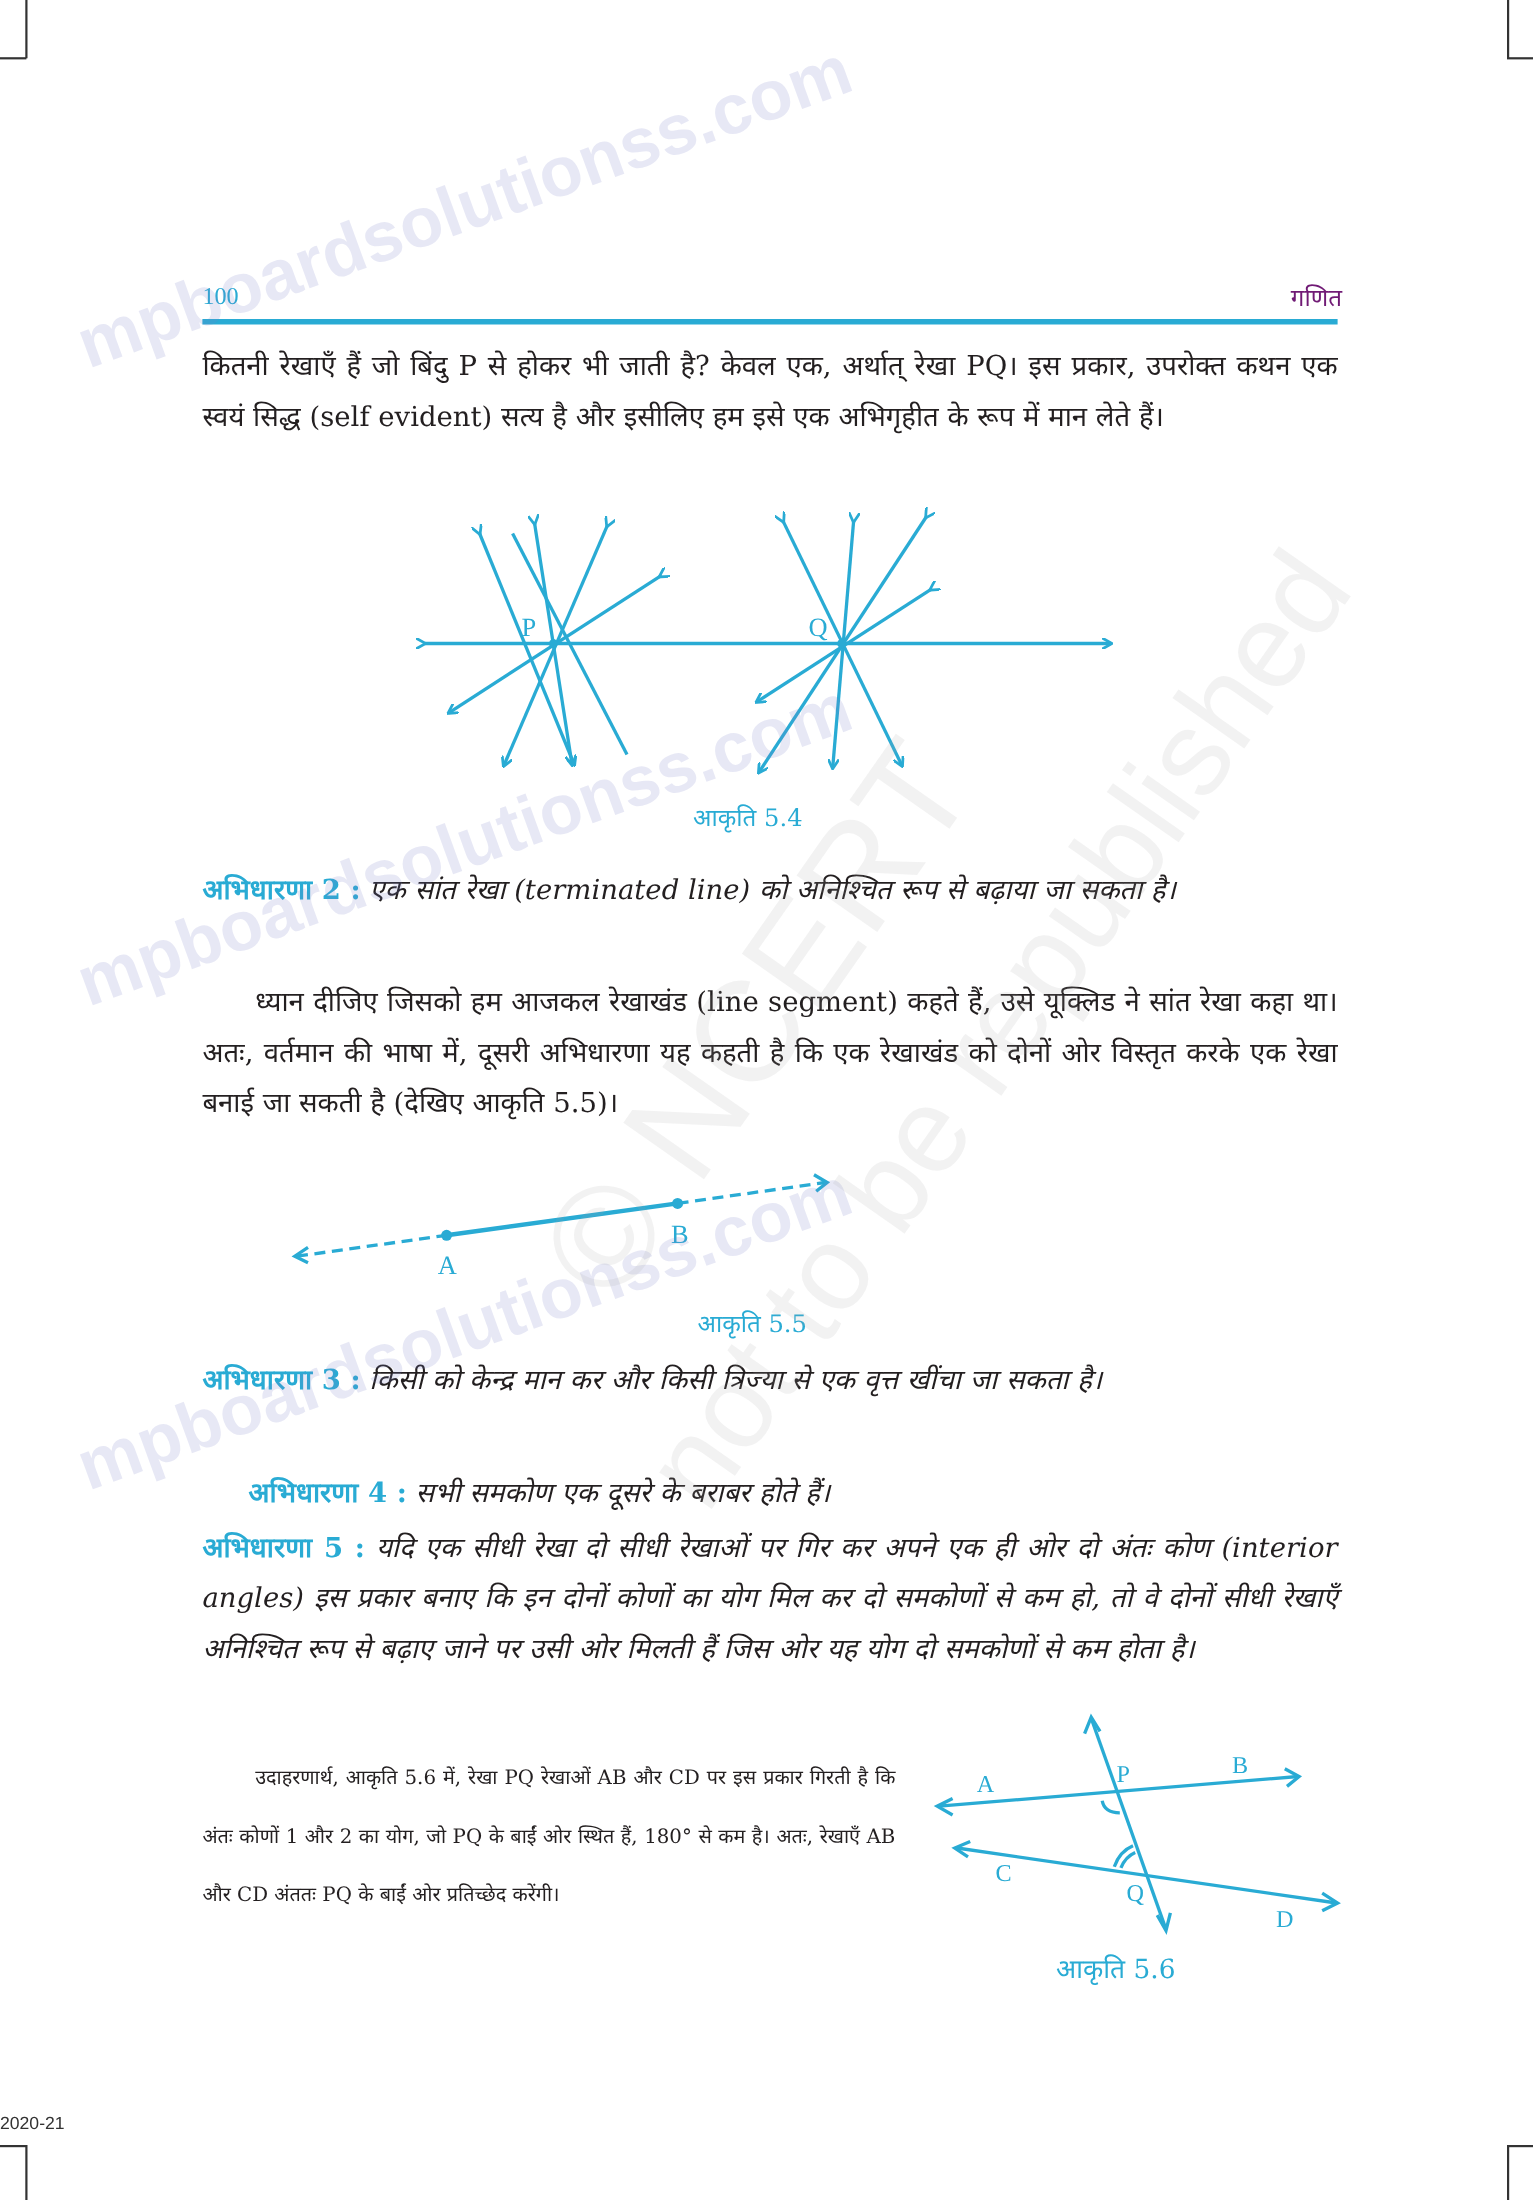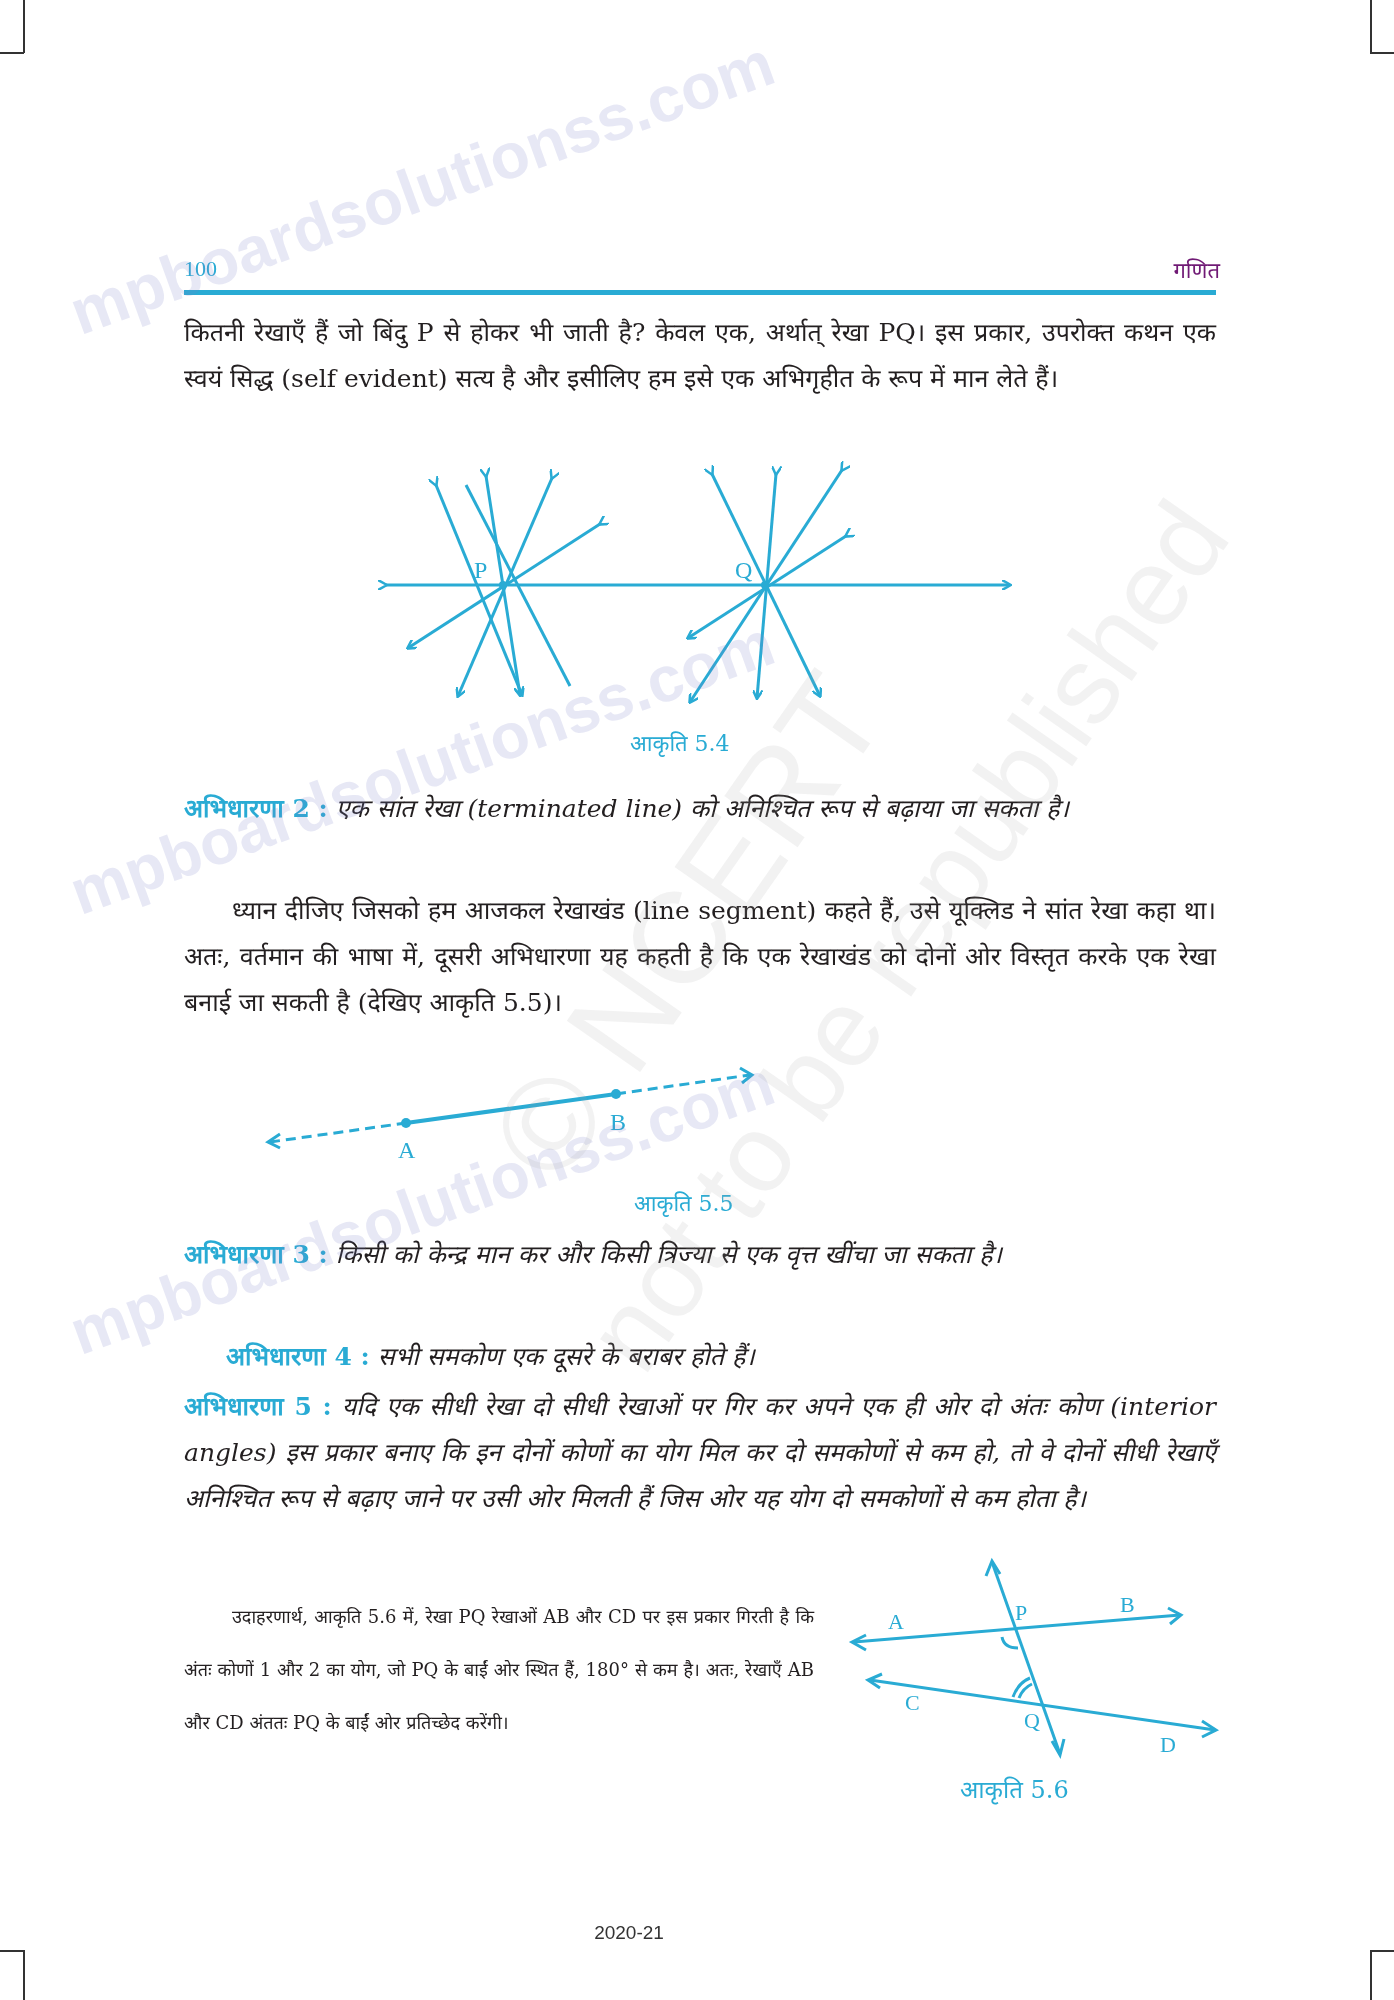--- a/index.html
+++ b/index.html
@@ -14,21 +14,21 @@
     .running-head { position: absolute; right: 174px; top: 254px; font-size: 22px; color: #701a75; }
     .head-rule { position: absolute; left: 184px; top: 290px; width: 1032px; height: 5px; background: #29abd4; }
     .para { position: absolute; left: 184px; width: 1032px; font-size: 25px; line-height: 46px; text-align: justify; text-align-last: left; }
     .para.it { font-style: italic; }
     .lbl { color: #29abd4; font-style: normal; font-weight: bold; }
     .cap { position: absolute; font-size: 22px; color: #29abd4; font-weight: normal; }
     .indent { text-indent: 48px; }
     svg text { font-family: "Liberation Serif", serif; }
     .wm { position: absolute; font-family: "Liberation Sans", sans-serif; font-weight: bold; color: rgba(120,130,200,0.18); white-space: nowrap; pointer-events: none; }
     .wm2 { position: absolute; font-family: "Liberation Sans", sans-serif; color: rgba(160,160,160,0.14); white-space: nowrap; pointer-events: none; }
-    .footer { position: absolute; left: 0; width: 1258px; top: 1922px; text-align: center; font-size: 19px; font-family: "Liberation Sans", sans-serif; color: #333; }
+    .footer { position: absolute; left: 0; width: 1258px; top: 1922px; text-align: left; font-size: 16px; font-family: "Liberation Sans", sans-serif; color: #333; }
     .small-para { position: absolute; left: 184px; width: 630px; font-size: 18px; line-height: 53px; text-align: justify; text-align-last: left; }
   </style>
 </head>
 <body>
 
 <div class="crop" style="left:23px;top:0;width:2px;height:53px;"></div>
 <div class="crop" style="left:0;top:52px;width:24px;height:2px;"></div>
 <div class="crop" style="left:1370px;top:0;width:2px;height:53px;"></div>
 <div class="crop" style="left:1370px;top:52px;width:24px;height:2px;"></div>
 <div class="crop" style="left:23px;top:1950px;width:2px;height:50px;"></div>

